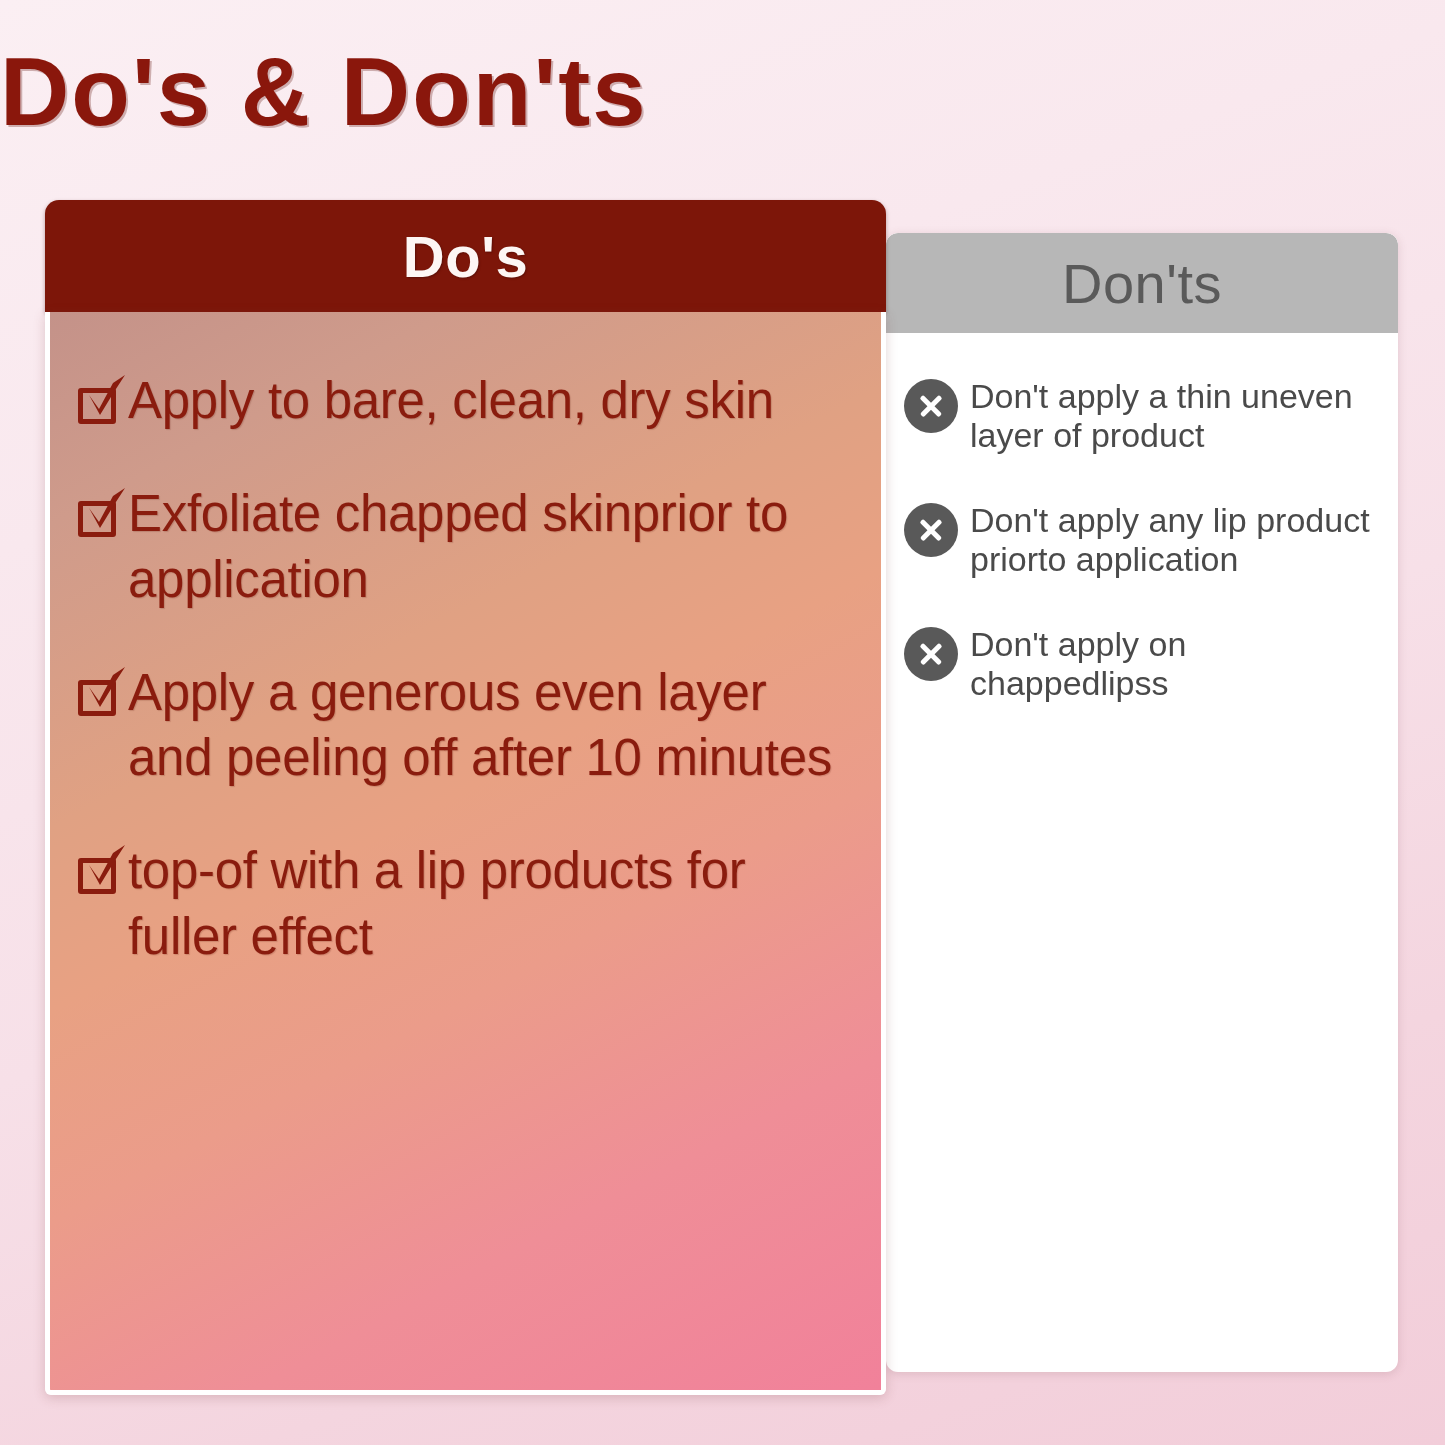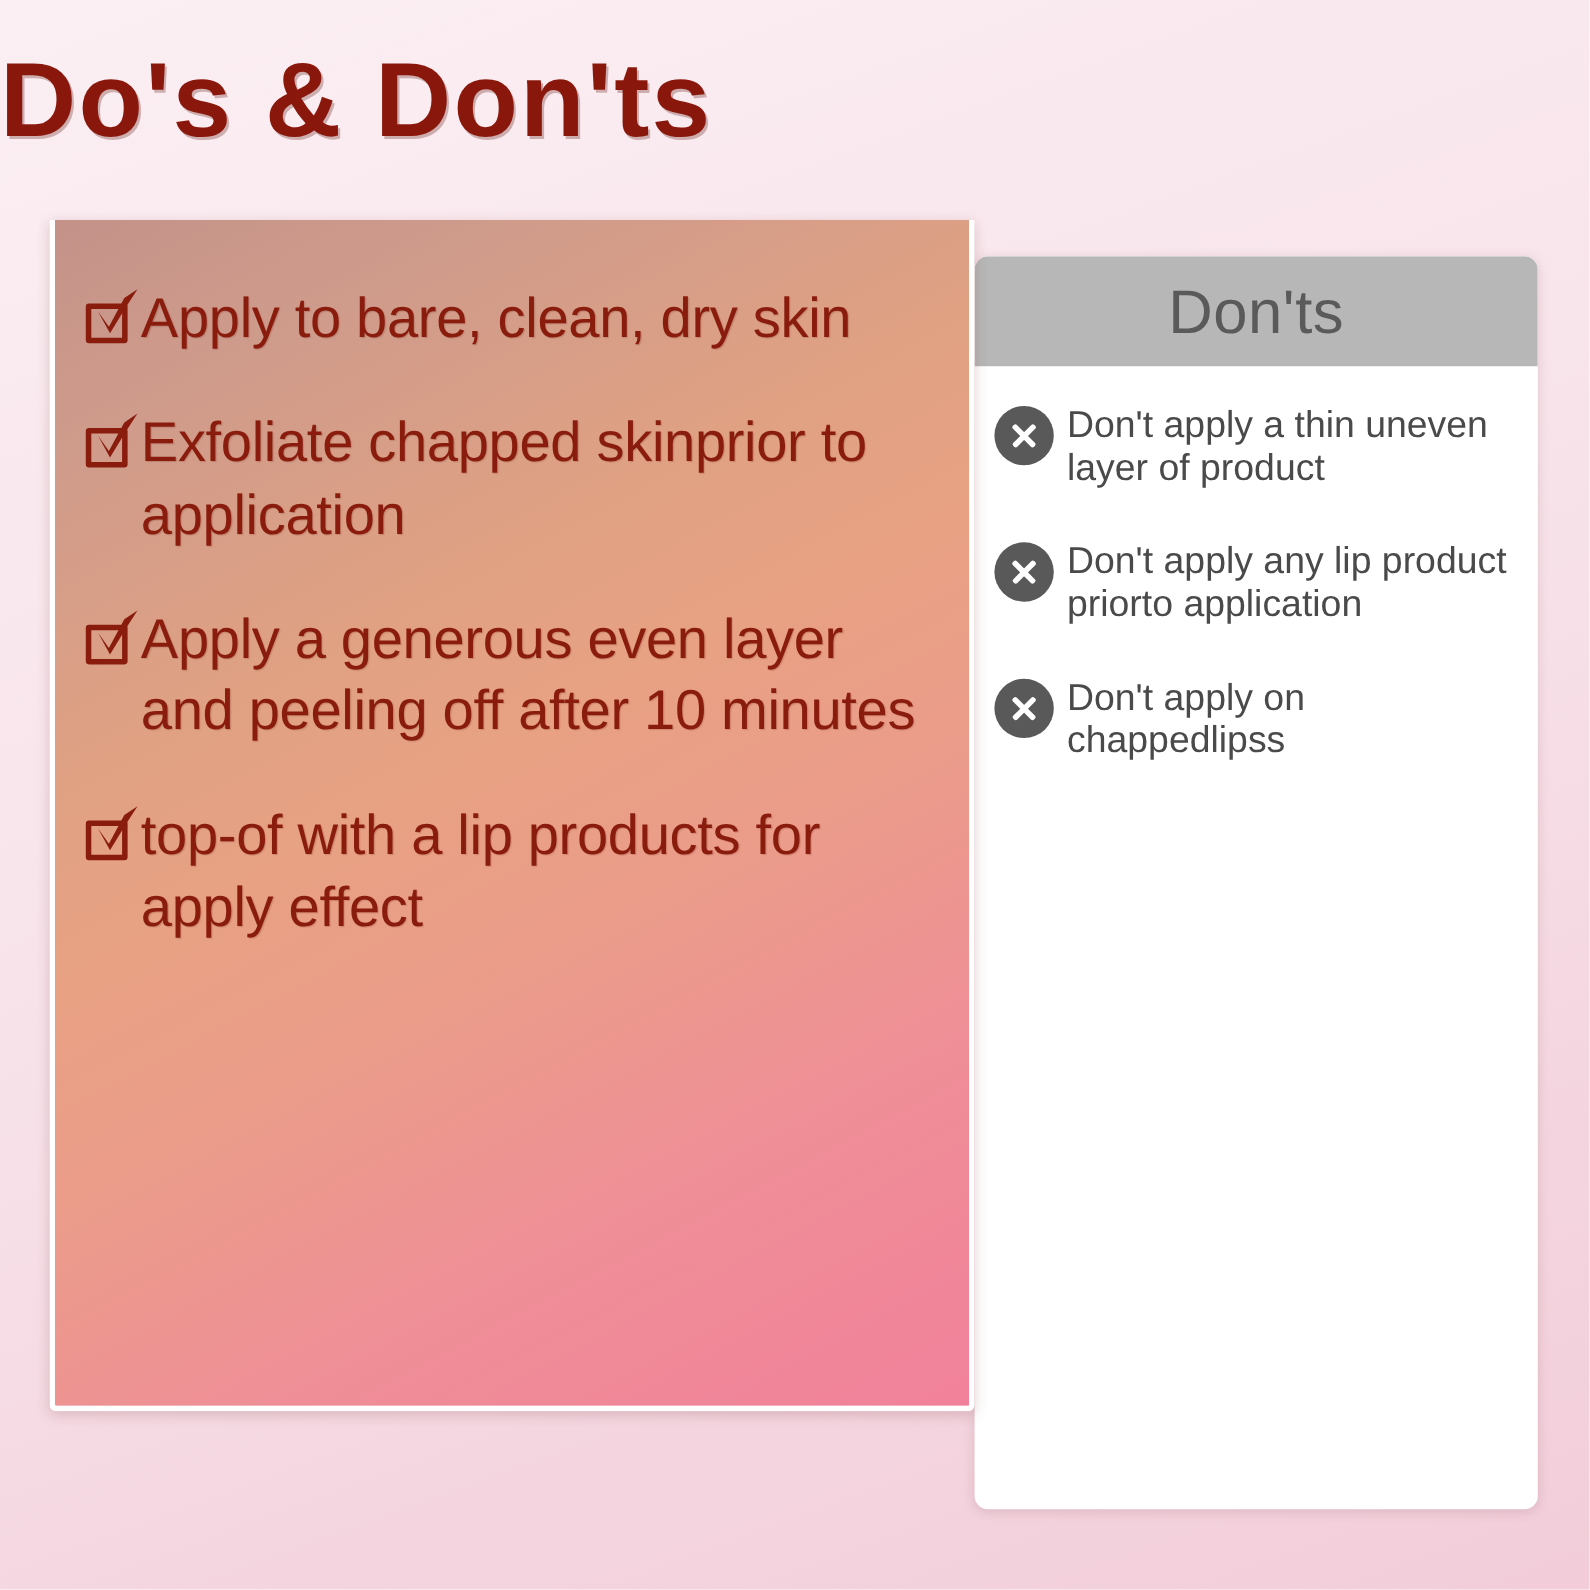--- a/index.html
+++ b/index.html
@@ -48,21 +48,21 @@
     justify-content:center;
     text-align:center;
   }
   #donts-header-label {
     font-size:56px;
     color:#5a5a5a;
     font-weight:400;
     letter-spacing:0.5px;
   }
   #donts-list {
-    padding:34px 22px 0 18px;
+    padding:44px 22px 0 18px;
   }
   .dont-item {
     display:flex;
     align-items:flex-start;
     margin-bottom:46px;
   }
   .x-icon {
     flex:0 0 auto;
     width:54px; height:54px;
     border-radius:50%;
@@ -184,20 +184,23 @@
     <div class="dont-item">
       <span class="x-icon"></span>
       <span class="dont-text">Don't apply on chappedlipss</span>
     </div>
 
 
   </div>
 </section>
 
 <section id="dos-panel">
+  <div id="dos-header">
+    <span id="dos-header-label">Do's</span>
+  </div>
   <div id="dos-body">
 
     <div class="do-item">
       <span class="check-icon">
         <span class="check-box"></span>
         <svg class="check-mark" viewBox="0 0 46 46" aria-hidden="true">
           <path d="M6 22 L16 36 L30 10 L42 2 L31 19 L17 42 Z" fill="#8a1c0e"></path>
         </svg>
       </span>
       <span class="do-text">Apply to bare, clean, dry skin</span>
@@ -223,17 +226,17 @@
       <span class="do-text">Apply a generous even layer and peeling off after 10 minutes</span>
     </div>
 
     <div class="do-item">
       <span class="check-icon">
         <span class="check-box"></span>
         <svg class="check-mark" viewBox="0 0 46 46" aria-hidden="true">
           <path d="M6 22 L16 36 L30 10 L42 2 L31 19 L17 42 Z" fill="#8a1c0e"></path>
         </svg>
       </span>
-      <span class="do-text">top-of with a lip products for apply effect</span>
+      <span class="do-text">top-of with a lip products for fuller effect</span>
     </div>
 
   </div>
 </section>
 
 </body></html>

